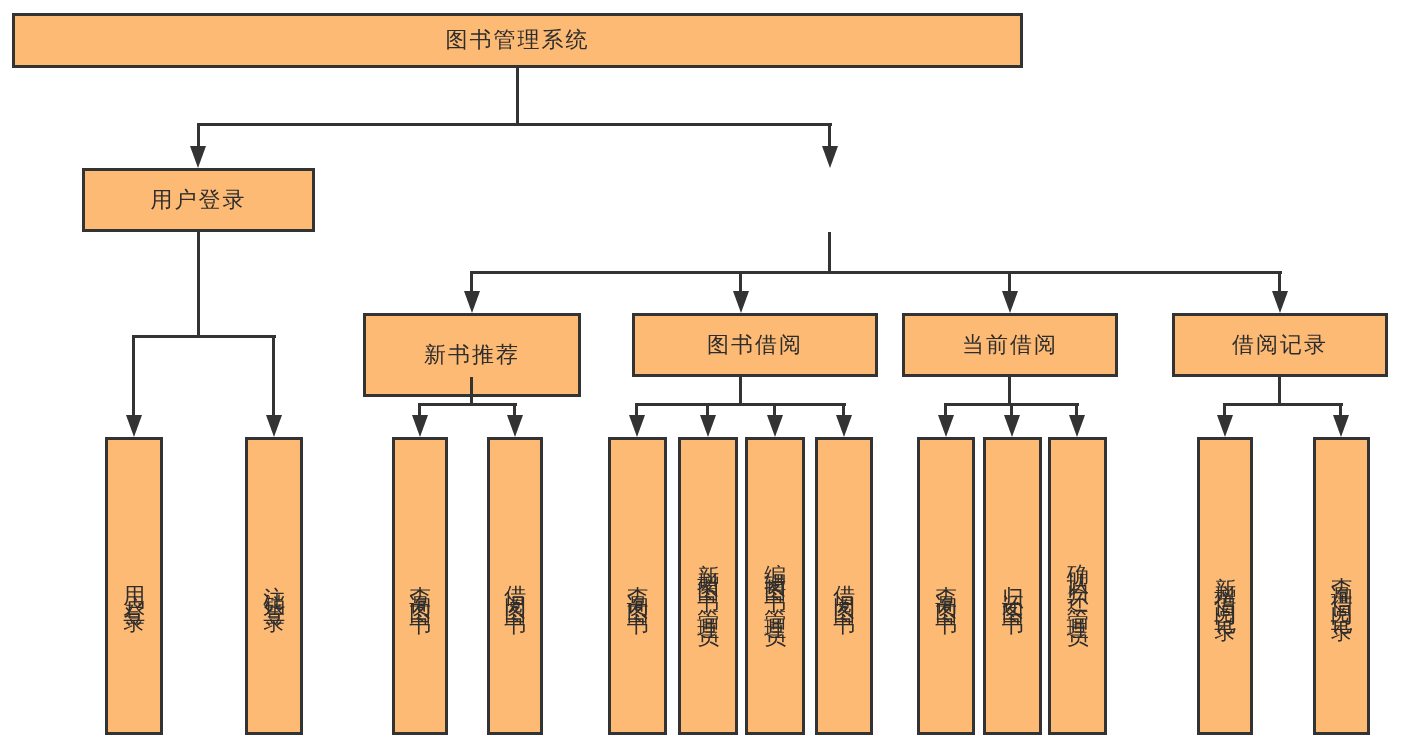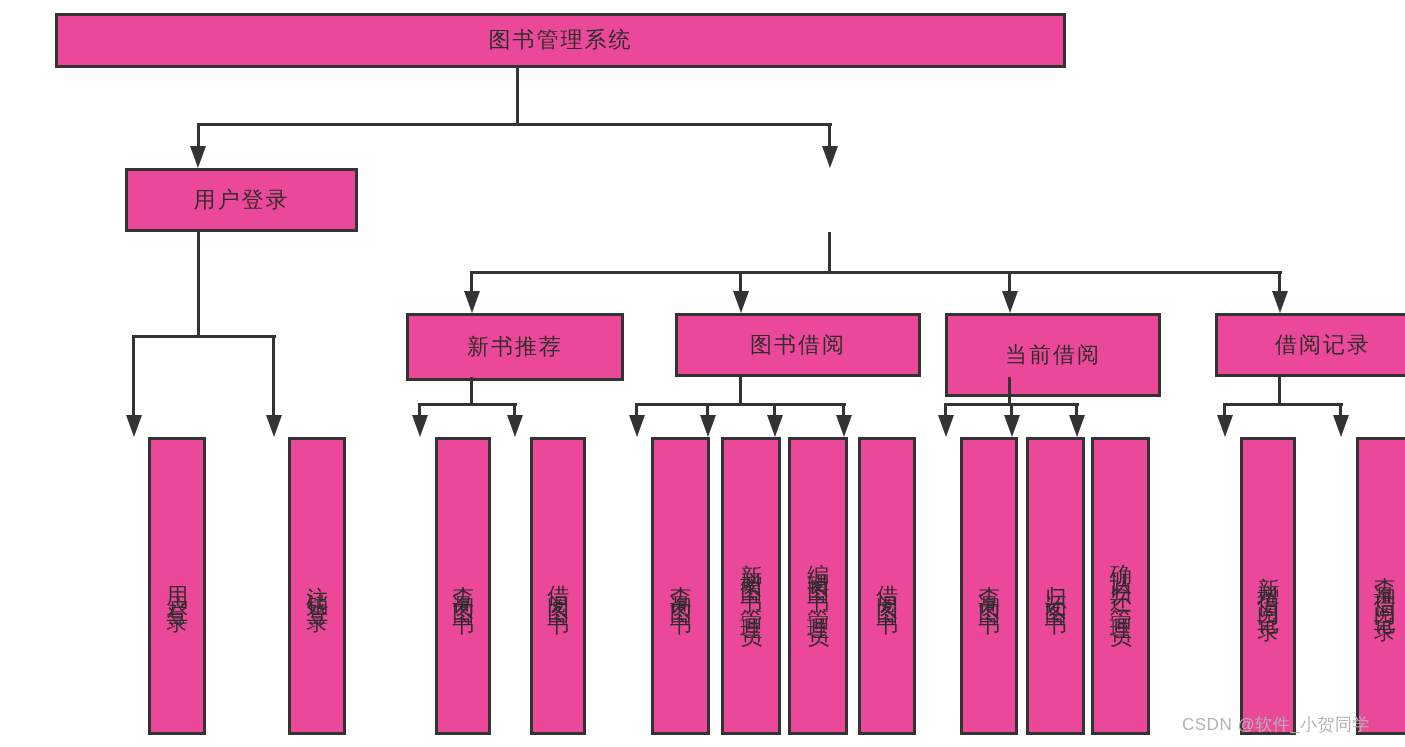--- a/index.html
+++ b/index.html
@@ -8,30 +8,29 @@
     width: 1405px;
     height: 747px;
     background: #ffffff;
     font-family: "Liberation Sans", sans-serif;
     overflow: hidden;
   }
   .node {
     position: absolute;
     box-sizing: border-box;
     border: 3px solid #333333;
-    background: #ec4899;
+    background: #fdba74;
     color: #2d2d2d;
     display: flex;
     align-items: center;
     justify-content: center;
     font-size: 22px;
     letter-spacing: 2px;
     text-align: center;
     line-height: 1.2;
-    margin-left: 43px;
   }
   .vnode {
     writing-mode: vertical-rl;
     text-orientation: mixed;
     font-size: 22px;
     letter-spacing: 9px;
     padding: 4px 0;
   }
   .vline { position: absolute; width: 3px; background: #333333; }
   .hline { position: absolute; height: 3px; background: #333333; }
@@ -80,23 +79,23 @@
   <div class="hline" style="left:470px; top:271px; width:812px;"></div>
   <div class="vline" style="left:470px; top:271px; height:26px;"></div>
   <div class="arrow" style="left:464px; top:291px;"></div>
   <div class="vline" style="left:739px; top:271px; height:26px;"></div>
   <div class="arrow" style="left:733px; top:291px;"></div>
   <div class="vline" style="left:1008px; top:271px; height:26px;"></div>
   <div class="arrow" style="left:1002px; top:291px;"></div>
   <div class="vline" style="left:1278px; top:271px; height:26px;"></div>
   <div class="arrow" style="left:1272px; top:291px;"></div>
 
-  <div class="node" style="left:363px; top:313px; width:218px; height:68px;">新书推荐</div>
+  <div class="node" style="left:363px; top:313px; width:218px; height:84px;">新书推荐</div>
   <div class="node" style="left:632px; top:313px; width:246px; height:64px;">图书借阅</div>
-  <div class="node" style="left:902px; top:313px; width:216px; height:84px;font-family:Liberation Serif, serif;">当前借阅</div>
+  <div class="node" style="left:902px; top:313px; width:216px; height:64px;font-family:Liberation Serif, serif;">当前借阅</div>
   <div class="node" style="left:1172px; top:313px; width:216px; height:64px;">借阅记录</div>
 
   <div class="vline" style="left:470px; top:377px; height:29px;"></div>
   <div class="hline" style="left:419px; top:403px; width:98px;"></div>
   <div class="vline" style="left:418px; top:403px; height:16px;"></div>
   <div class="arrow" style="left:412px; top:415px;"></div>
   <div class="vline" style="left:513px; top:403px; height:16px;"></div>
   <div class="arrow" style="left:507px; top:415px;"></div>
 
   <div class="vline" style="left:739px; top:377px; height:29px;"></div>
@@ -137,15 +136,14 @@
   <div class="node vnode" style="left:745px; top:437px; width:60px; height:298px;">编辑图书（管理员）</div>
   <div class="node vnode" style="left:815px; top:437px; width:58px; height:298px;">借阅图书</div>
 
   <div class="node vnode" style="left:917px; top:437px; width:58px; height:298px;">查询图书</div>
   <div class="node vnode" style="left:983px; top:437px; width:59px; height:298px;">归还图书</div>
   <div class="node vnode" style="left:1048px; top:437px; width:59px; height:298px;">确认归还（管理员）</div>
 
   <div class="node vnode" style="left:1197px; top:437px; width:56px; height:298px;">新增借阅记录</div>
   <div class="node vnode" style="left:1313px; top:437px; width:57px; height:298px;">查询借阅记录</div>
 
-  <div class="watermark">CSDN @软件_小贺同学</div>
 
 </div>
 
 </body></html>

